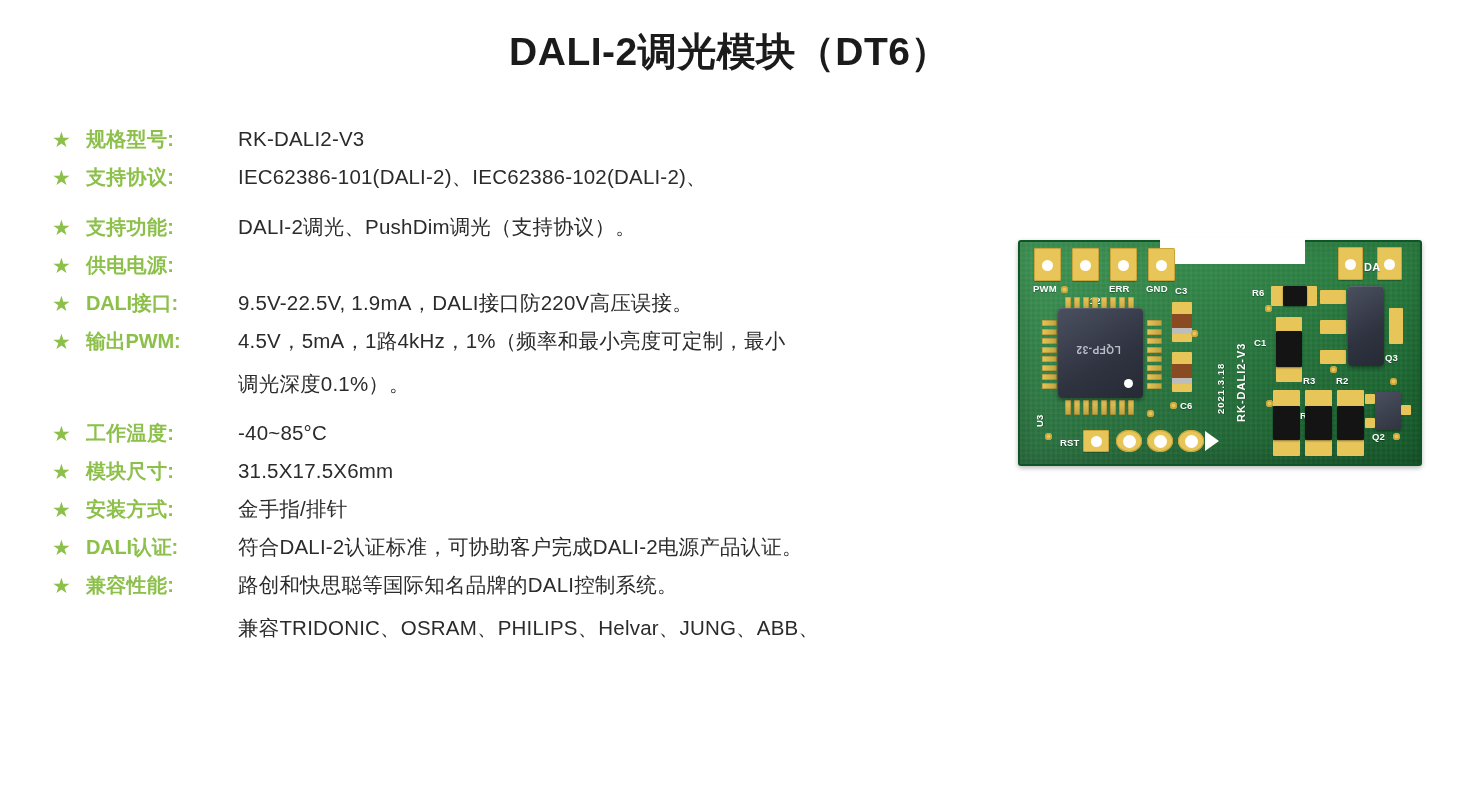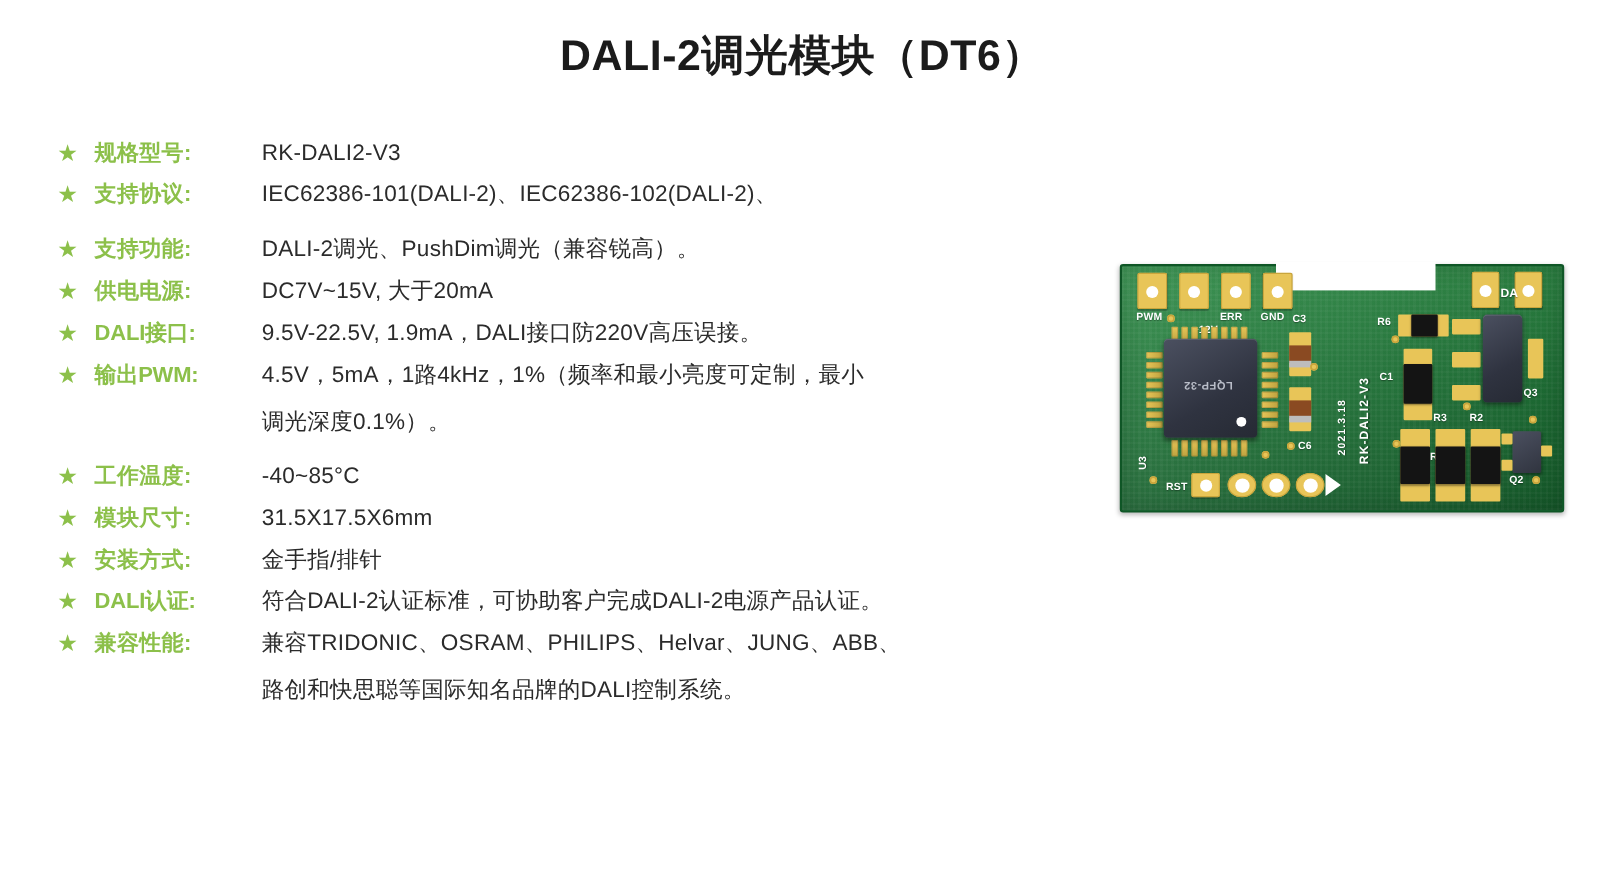--- a/index.html
+++ b/index.html
@@ -122,30 +122,27 @@
         <span class="ln">IEC62386-101(DALI-2)、IEC62386-102(DALI-2)、</span>
       </div>
     </div>
 
     <div class="spacer"></div>
 
     <div class="row">
       <div class="star">★</div>
       <div class="label">支持功能:</div>
       <div class="value">
-        <span class="ln">DALI-2调光、PushDim调光（兼容锐高）。</span>
+        <span class="ln">DALI-2调光、PushDim调光（支持协议）。</span>
       </div>
     </div>
 
     <div class="row">
       <div class="star">★</div>
       <div class="label">供电电源:</div>
-      <div class="value">
-        <span class="ln">DC7V~15V, 大于20mA</span>
-      </div>
     </div>
 
     <div class="row">
       <div class="star">★</div>
       <div class="label wide">DALI接口:</div>
       <div class="value">
         <span class="ln">9.5V-22.5V, 1.9mA，DALI接口防220V高压误接。</span>
       </div>
     </div>
 
@@ -189,22 +186,22 @@
       <div class="label wide">DALI认证:</div>
       <div class="value">
         <span class="ln">符合DALI-2认证标准，可协助客户完成DALI-2电源产品认证。</span>
       </div>
     </div>
 
     <div class="row">
       <div class="star">★</div>
       <div class="label">兼容性能:</div>
       <div class="value">
+        <span class="ln">路创和快思聪等国际知名品牌的DALI控制系统。</span>
         <span class="ln">兼容TRIDONIC、OSRAM、PHILIPS、Helvar、JUNG、ABB、</span>
-        <span class="ln">路创和快思聪等国际知名品牌的DALI控制系统。</span>
       </div>
     </div>
 
   </div>
 
   <div class="pcb-wrap">
     <div class="pcb">
 
       <div class="notch n1"></div>
 

